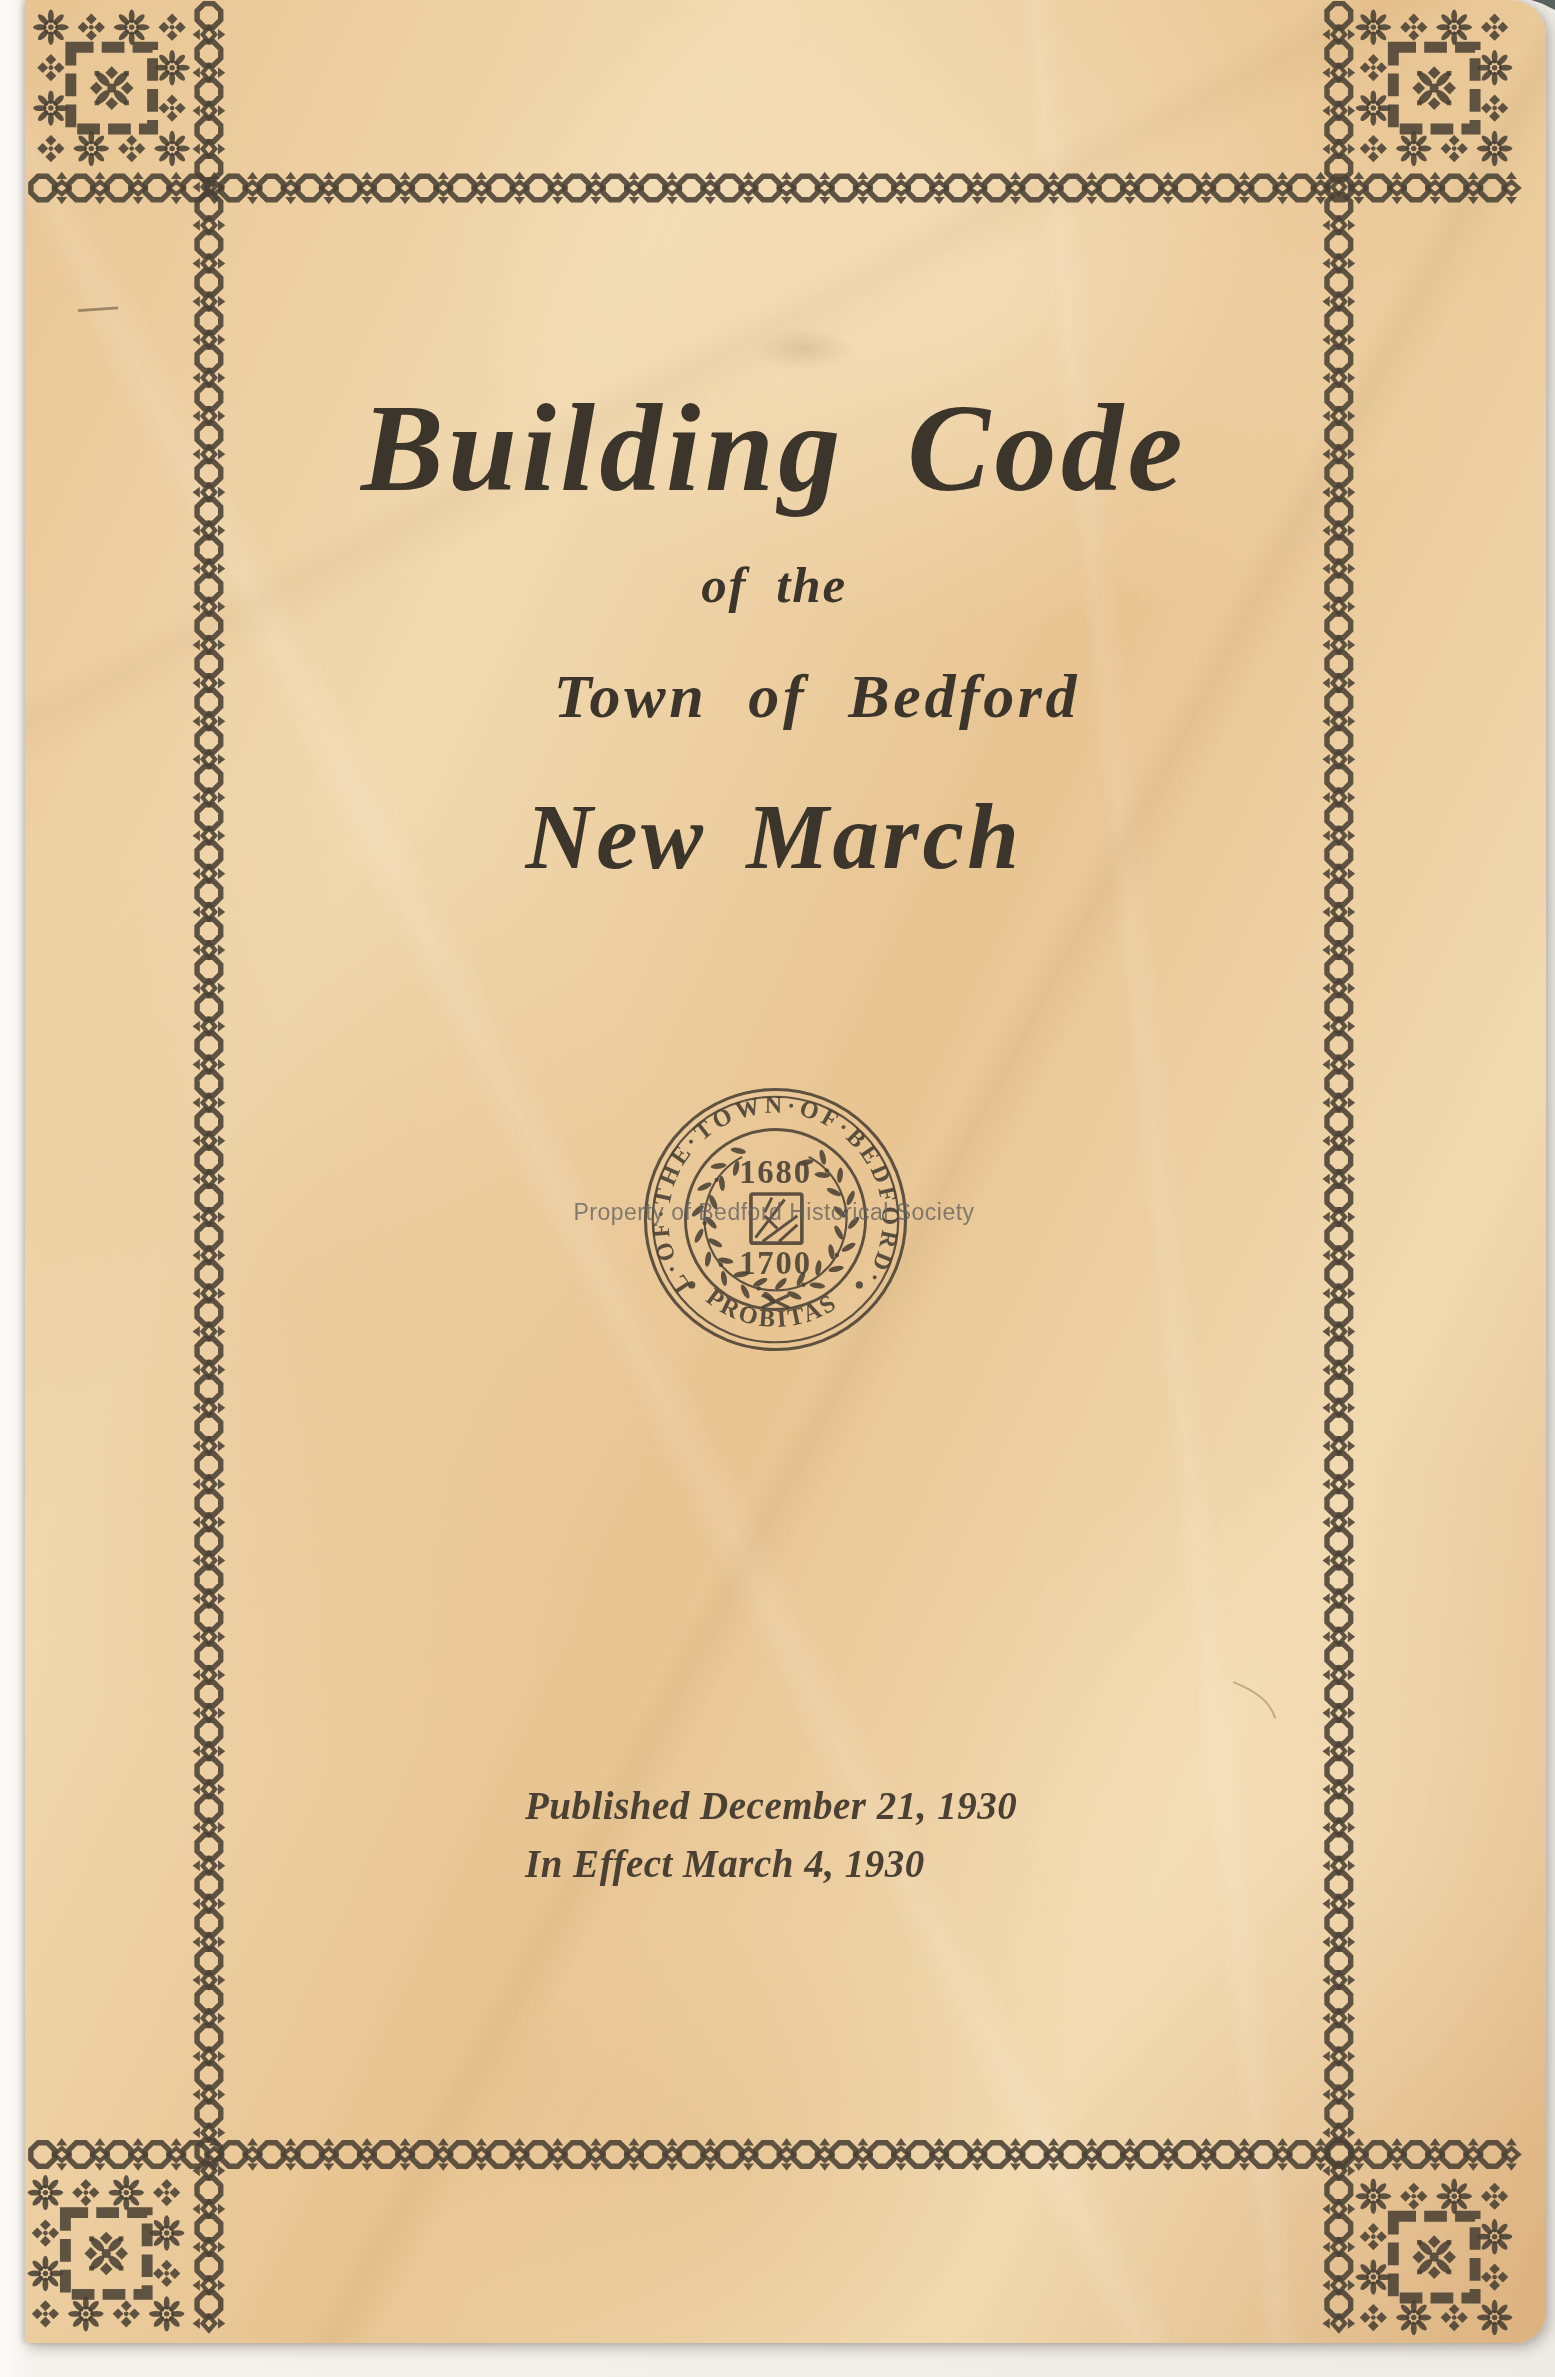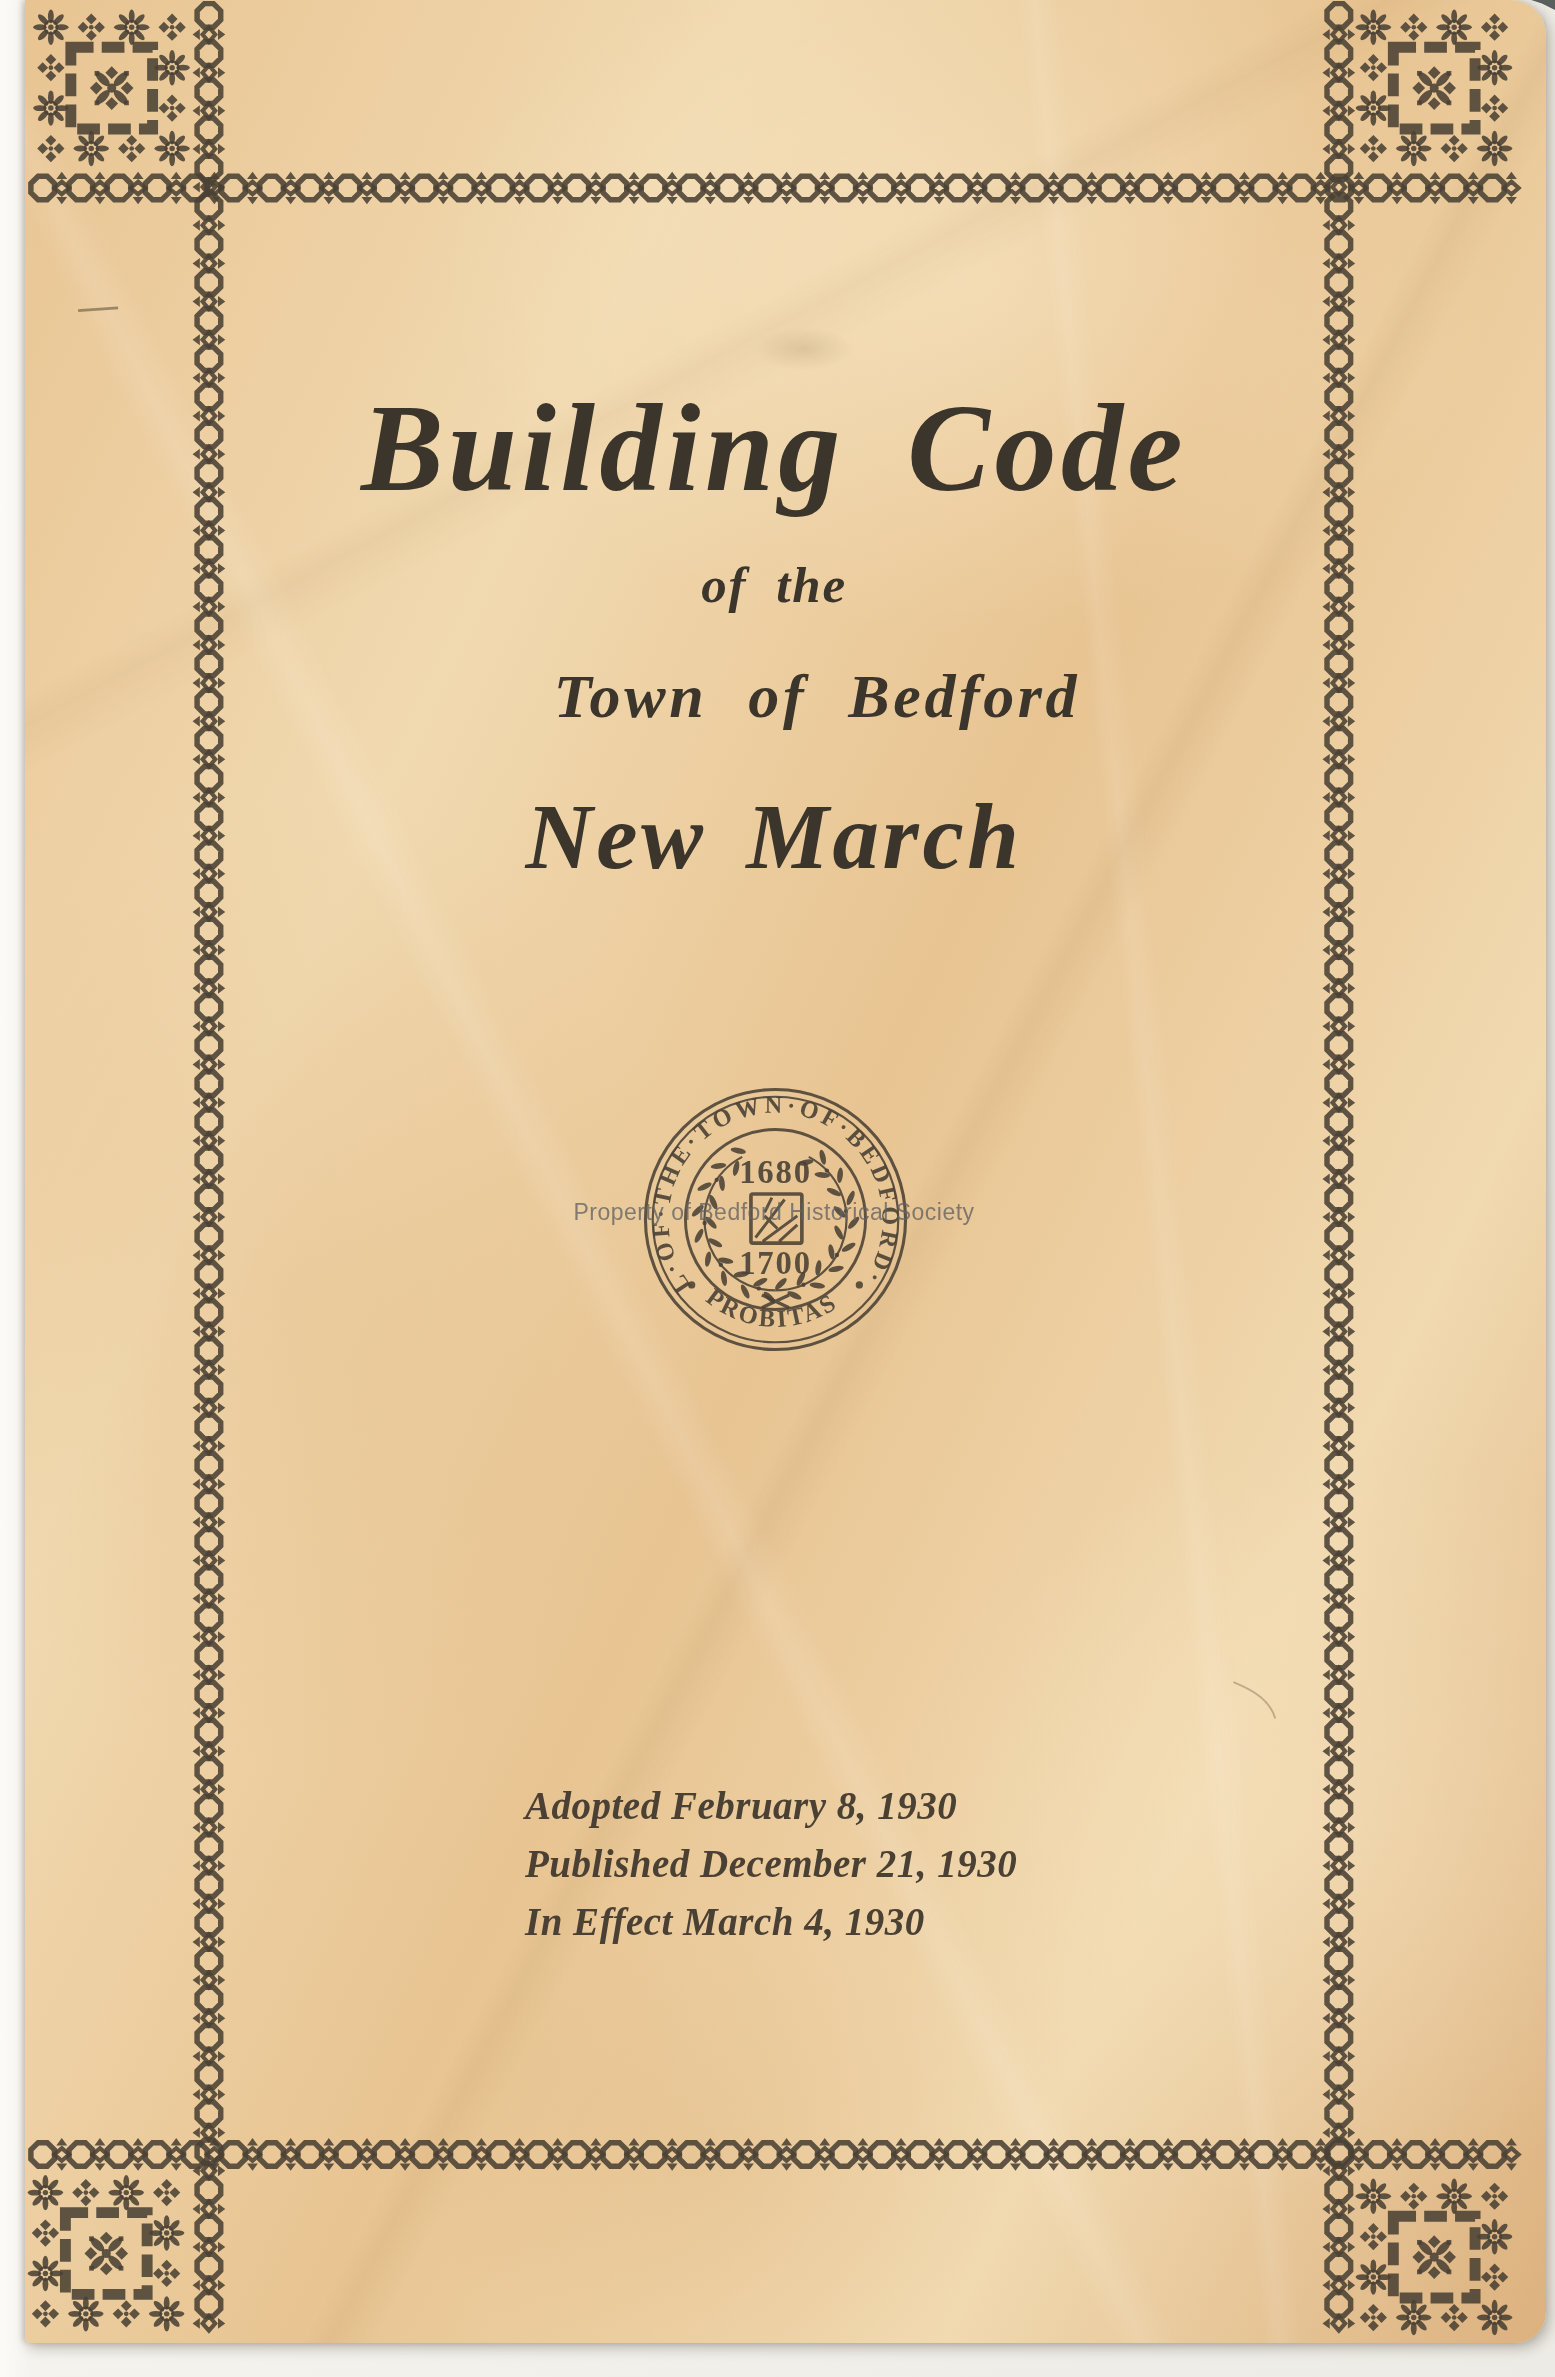--- a/index.html
+++ b/index.html
@@ -529,18 +529,17 @@
 
     <text class="year-text" x="0" y="-40">1680</text>
     <rect x="-27" y="-28" width="56" height="54" rx="2" class="ink-stroke" stroke-width="4"></rect>
     <path d="M -22 20 L 10 -22 M -14 24 L 24 -4 M 4 24 L 24 6 M -12 -4 L 2 10 M -4 -24 L -12 -8" class="ink-stroke" stroke-width="3.2"></path>
     <text class="year-text" x="0" y="60">1700</text>
   </svg>
 
   <div class="watermark">Property of Bedford Historical Society</div>
 
   <div class="dates">
-    <div>Adopted February 8, 1930</div>
     <div>Published December 21, 1930</div>
     <div>In Effect March 4, 1930</div>
   </div>
 </div>
 
 
 </body></html>

